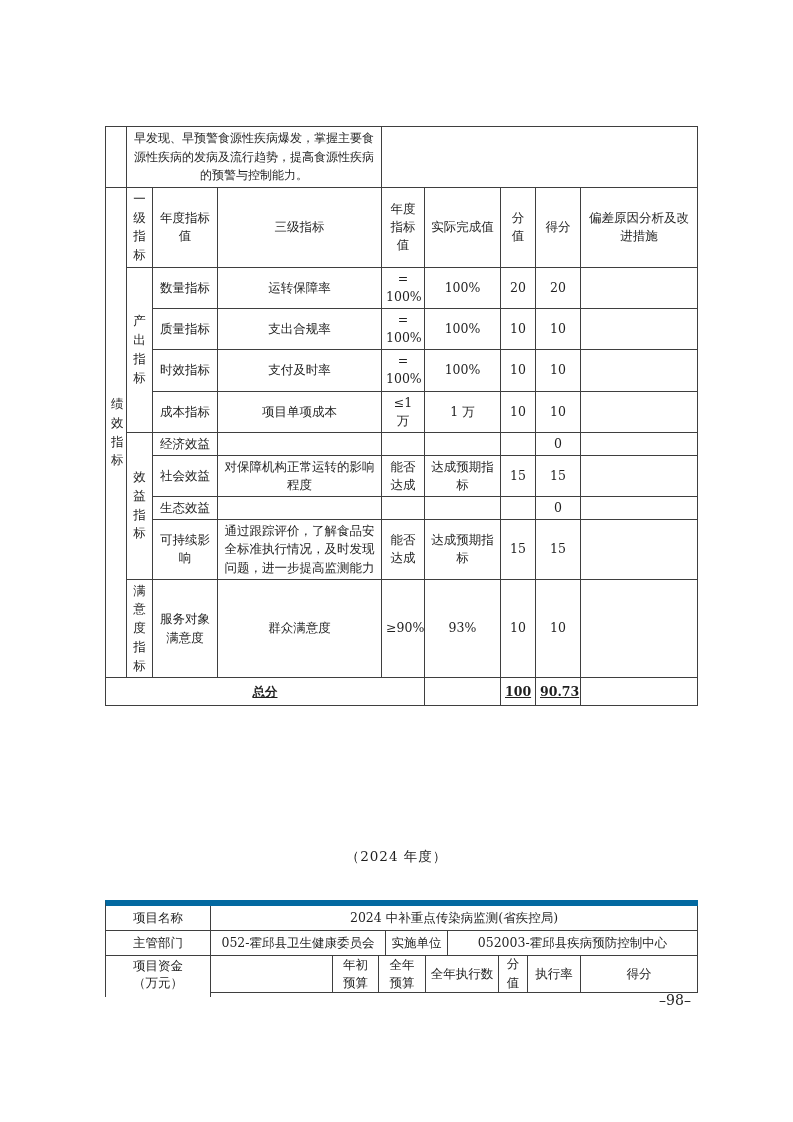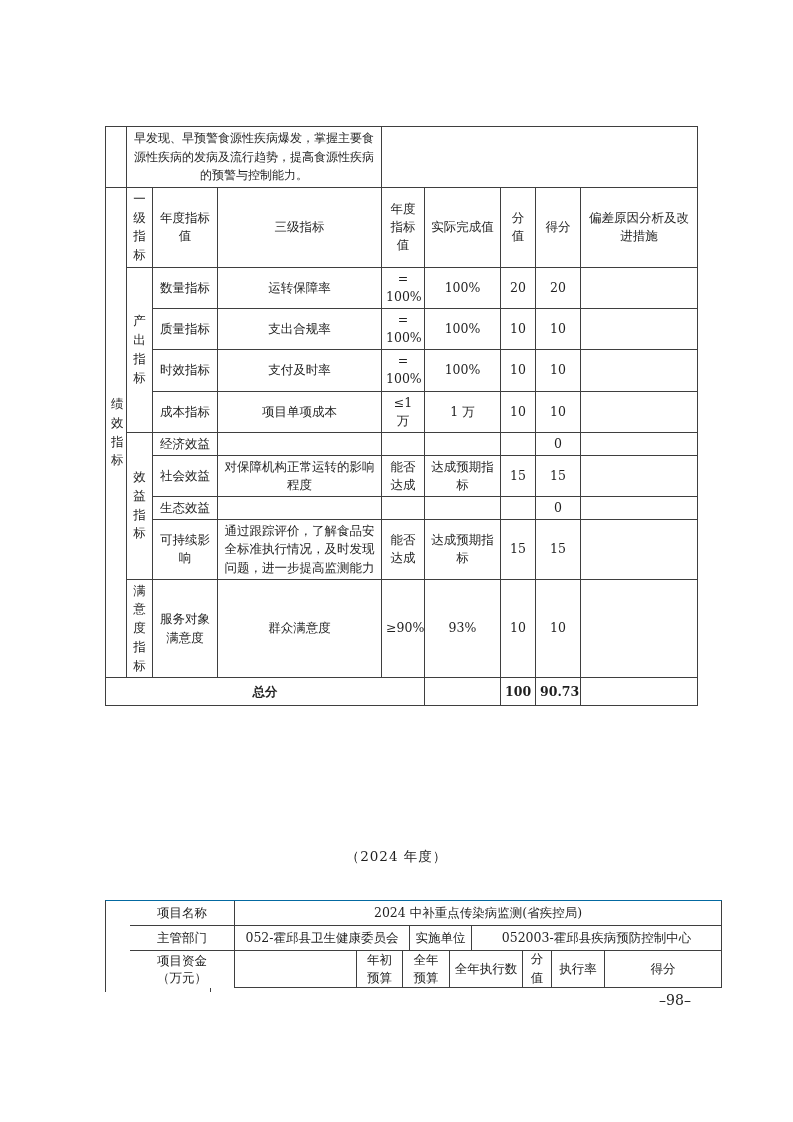--- a/index.html
+++ b/index.html
@@ -26,35 +26,35 @@
     box-sizing:border-box;
   }
   td.l3{text-align:left;padding:2px 5px;}
   td.cont{font-size:12px;padding:4px 8px;line-height:1.55;}
   .bold{font-weight:bold;}
   .vert{display:inline-block;width:1.15em;word-break:break-all;line-height:1.5;text-align:center;}
   .narrow2{display:inline-block;width:2.3em;word-break:break-all;line-height:1.45;text-align:center;}
   tr.hr0{height:59px;} tr.hr1{height:76px;} tr.hr2{height:40px;}
   tr.hr3{height:39px;} tr.hr4{height:38px;} tr.hr5{height:27px;}
   tr.hr6{height:23px;} tr.hr7{height:40px;} tr.hr8{height:23px;}
-  tr.hr9{height:57px;} tr.hr10{height:95px;} tr.hr11{height:28px;}
+  tr.hr9{height:57px;} tr.hr10{height:95px;} tr.hr11{height:28px;text-decoration:underline;}
   
   .year-caption{
     position:absolute;left:0;top:848px;width:100%;
     text-align:center;font-size:13.5px;letter-spacing:1px;
   }
   .page-number{
     position:absolute;left:640px;top:992px;width:70px;
     text-align:center;font-size:14px;
   }
   
   .ptable{
     position:absolute;left:105px;top:900px;width:592px;
-    border-top:1px solid #0369a1;border-left:1px solid #3f3f3f;
-    font-size:12.5px;box-sizing:content-box;padding-left:24px;
+    border-top:6px solid #0369a1;border-left:1px solid #3f3f3f;
+    font-size:12.5px;box-sizing:content-box;
   }
   .prow{display:flex;}
   .pcell{
     border-right:1px solid #3f3f3f;border-bottom:1px solid #3f3f3f;
     box-sizing:border-box;
     display:flex;align-items:center;justify-content:center;
     text-align:center;white-space:pre-line;line-height:1.35;
     padding:1px 3px;overflow:hidden;
   }
   .r1{height:25px;} .r2{height:25px;} .r3{height:37px;}

